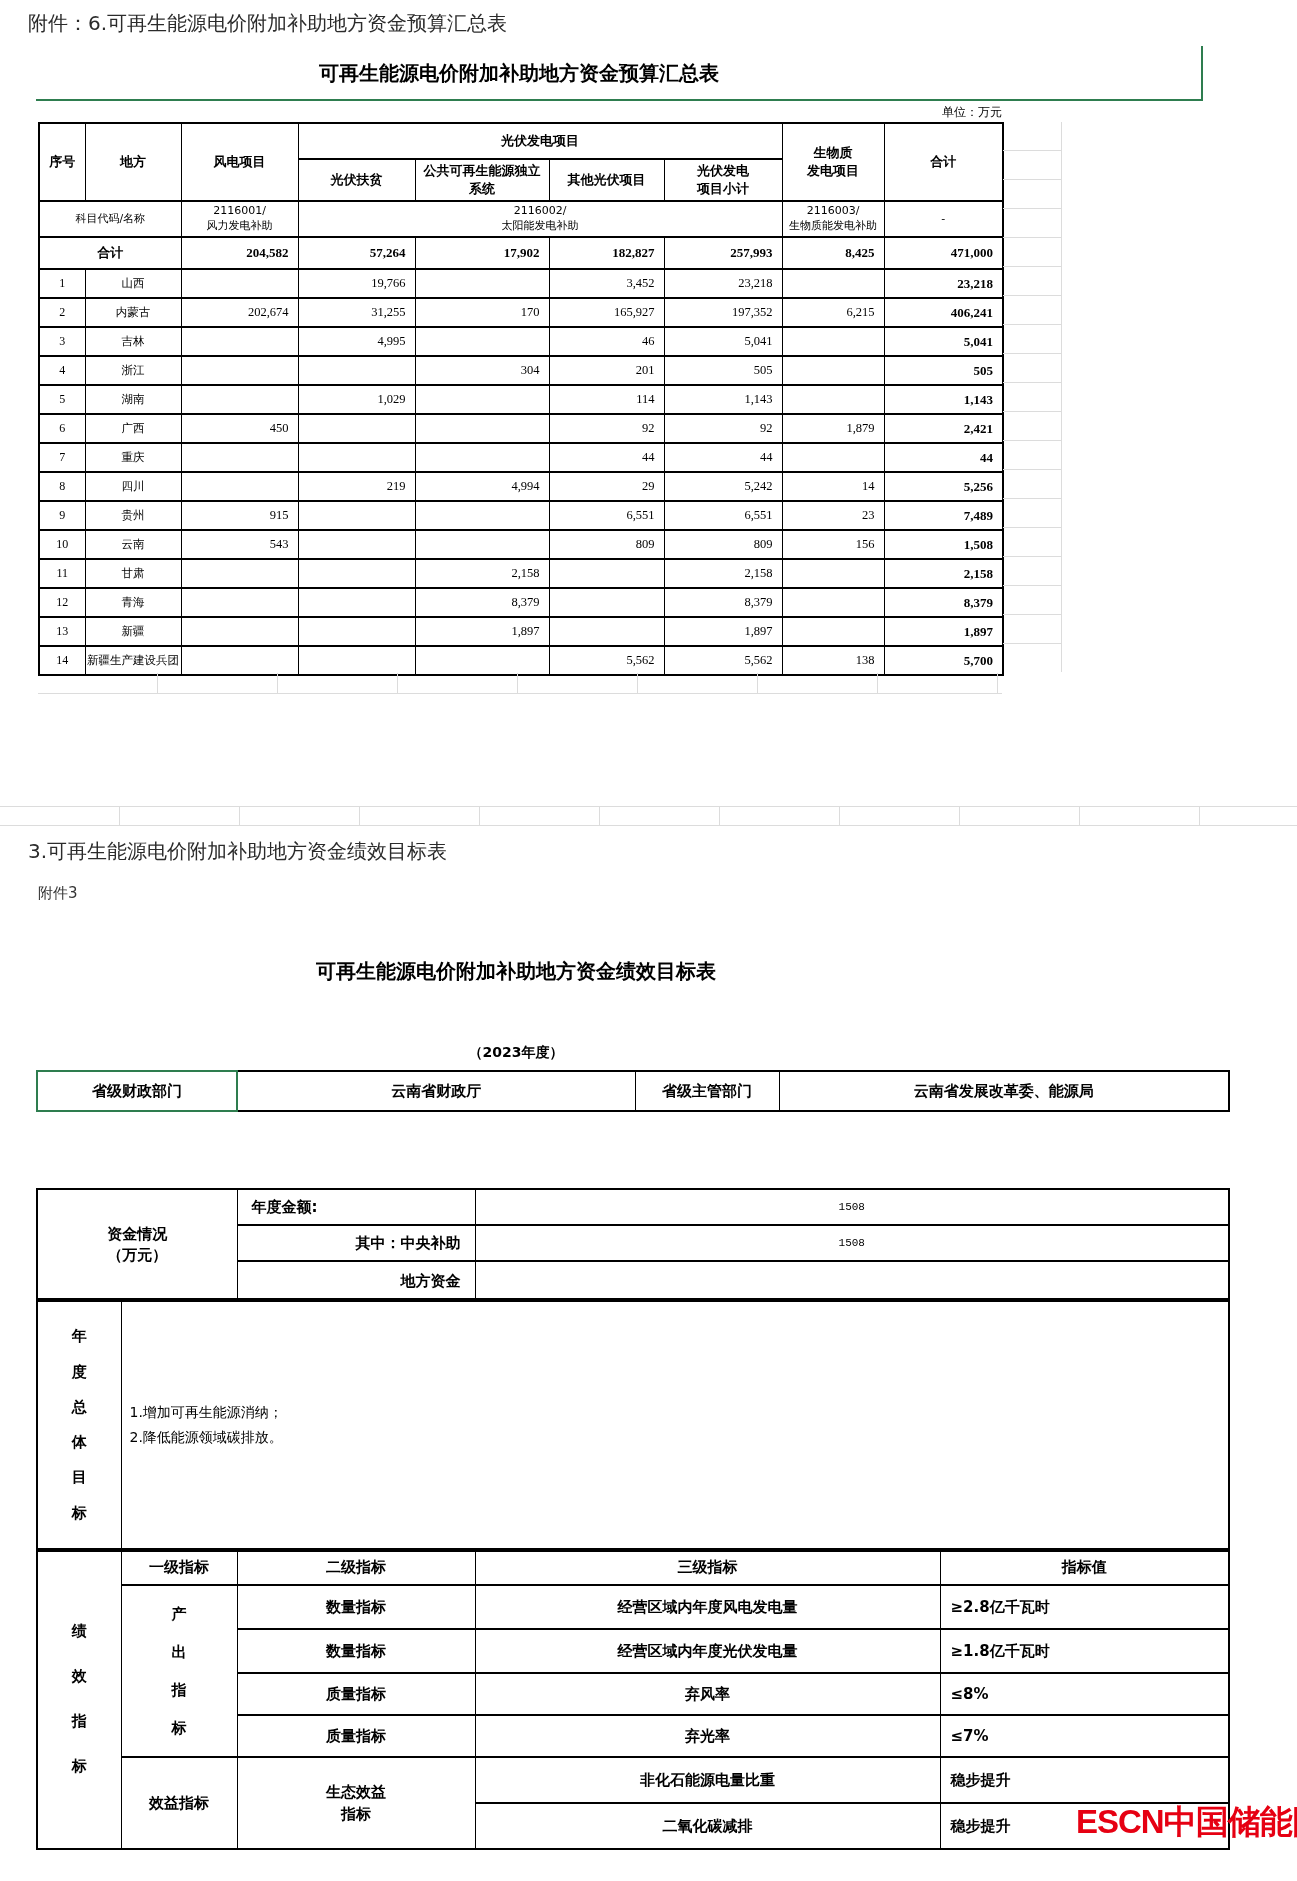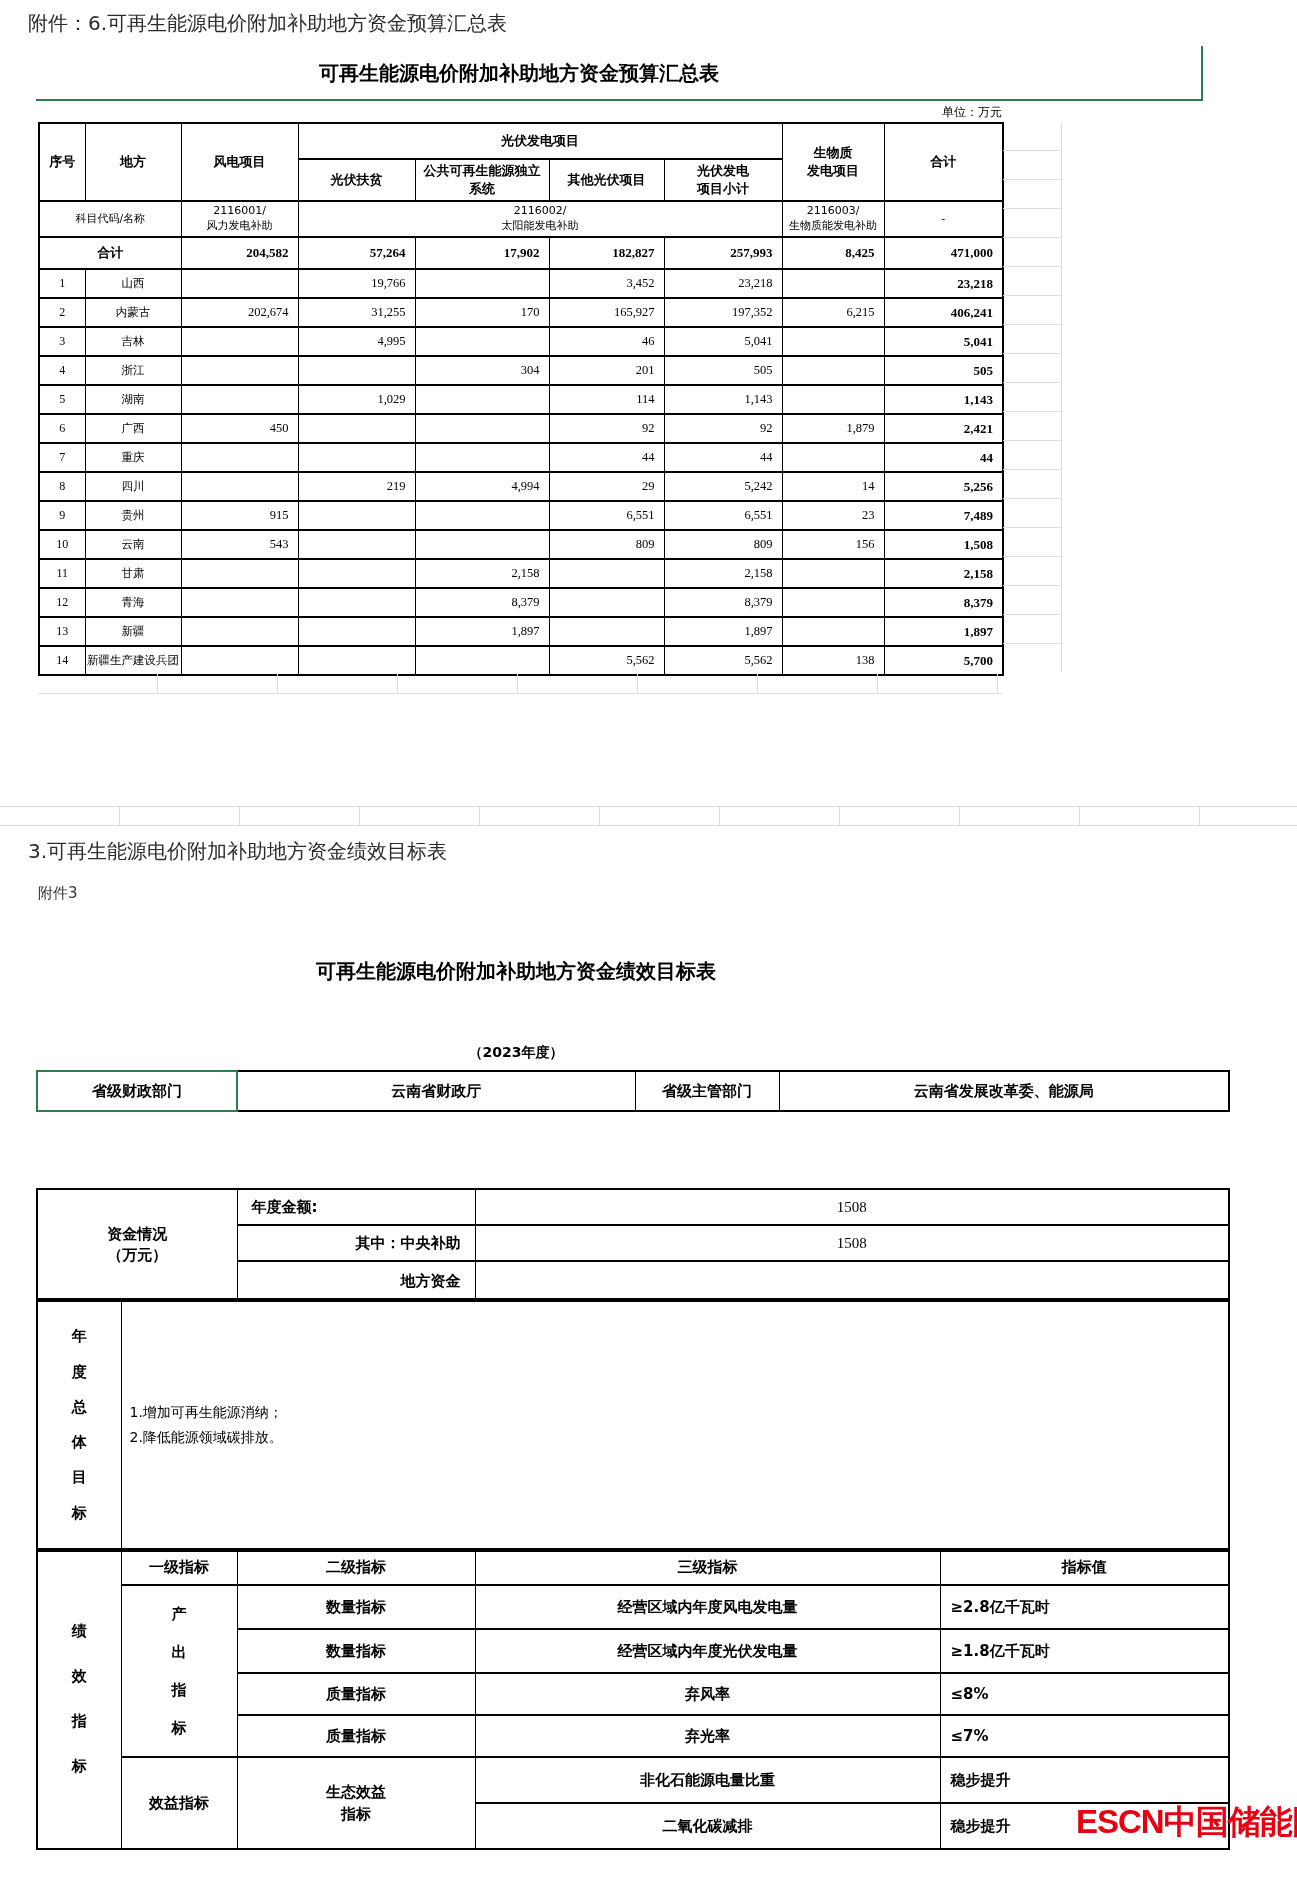--- a/index.html
+++ b/index.html
@@ -45,21 +45,21 @@
   .budget .gtlabel{font-weight:bold;font-size:13px;}
   
   table.perf{border-collapse:collapse;table-layout:fixed;border:2px solid #000;}
   .perf td{
     border:1px solid #000;border-top-width:2px;border-bottom-width:2px;
     padding:0;vertical-align:middle;text-align:center;font-size:15px;font-weight:bold;overflow:hidden;
   }
   .perf .pre{white-space:pre-line;line-height:1.4;}
   .perf .keyL{text-align:left;padding-left:14px;}
   .perf .keyR{text-align:right;padding-right:14px;}
-  .perf .val{font-family:Liberation Serif, serif;font-weight:normal;font-size:15px;}
+  .perf .val{font-family:Liberation Mono, monospace;font-weight:normal;font-size:11px;}
   .perf .goal{
     text-align:left;padding-left:8px;font-weight:normal;font-size:14px;
     white-space:pre-line;line-height:1.8;
   }
   .vtext{width:1.05em;margin:0 auto;word-break:break-all;font-weight:bold;font-size:15px;}
   .lh-goal{line-height:2.35;}
   .lh-perf{line-height:3.0;}
   .lh-out{line-height:2.55;}
   .wrap4{width:4em;margin:16px auto;word-break:break-all;line-height:1.5;}
   .perf .ivalue{text-align:left;padding-left:10px;}

